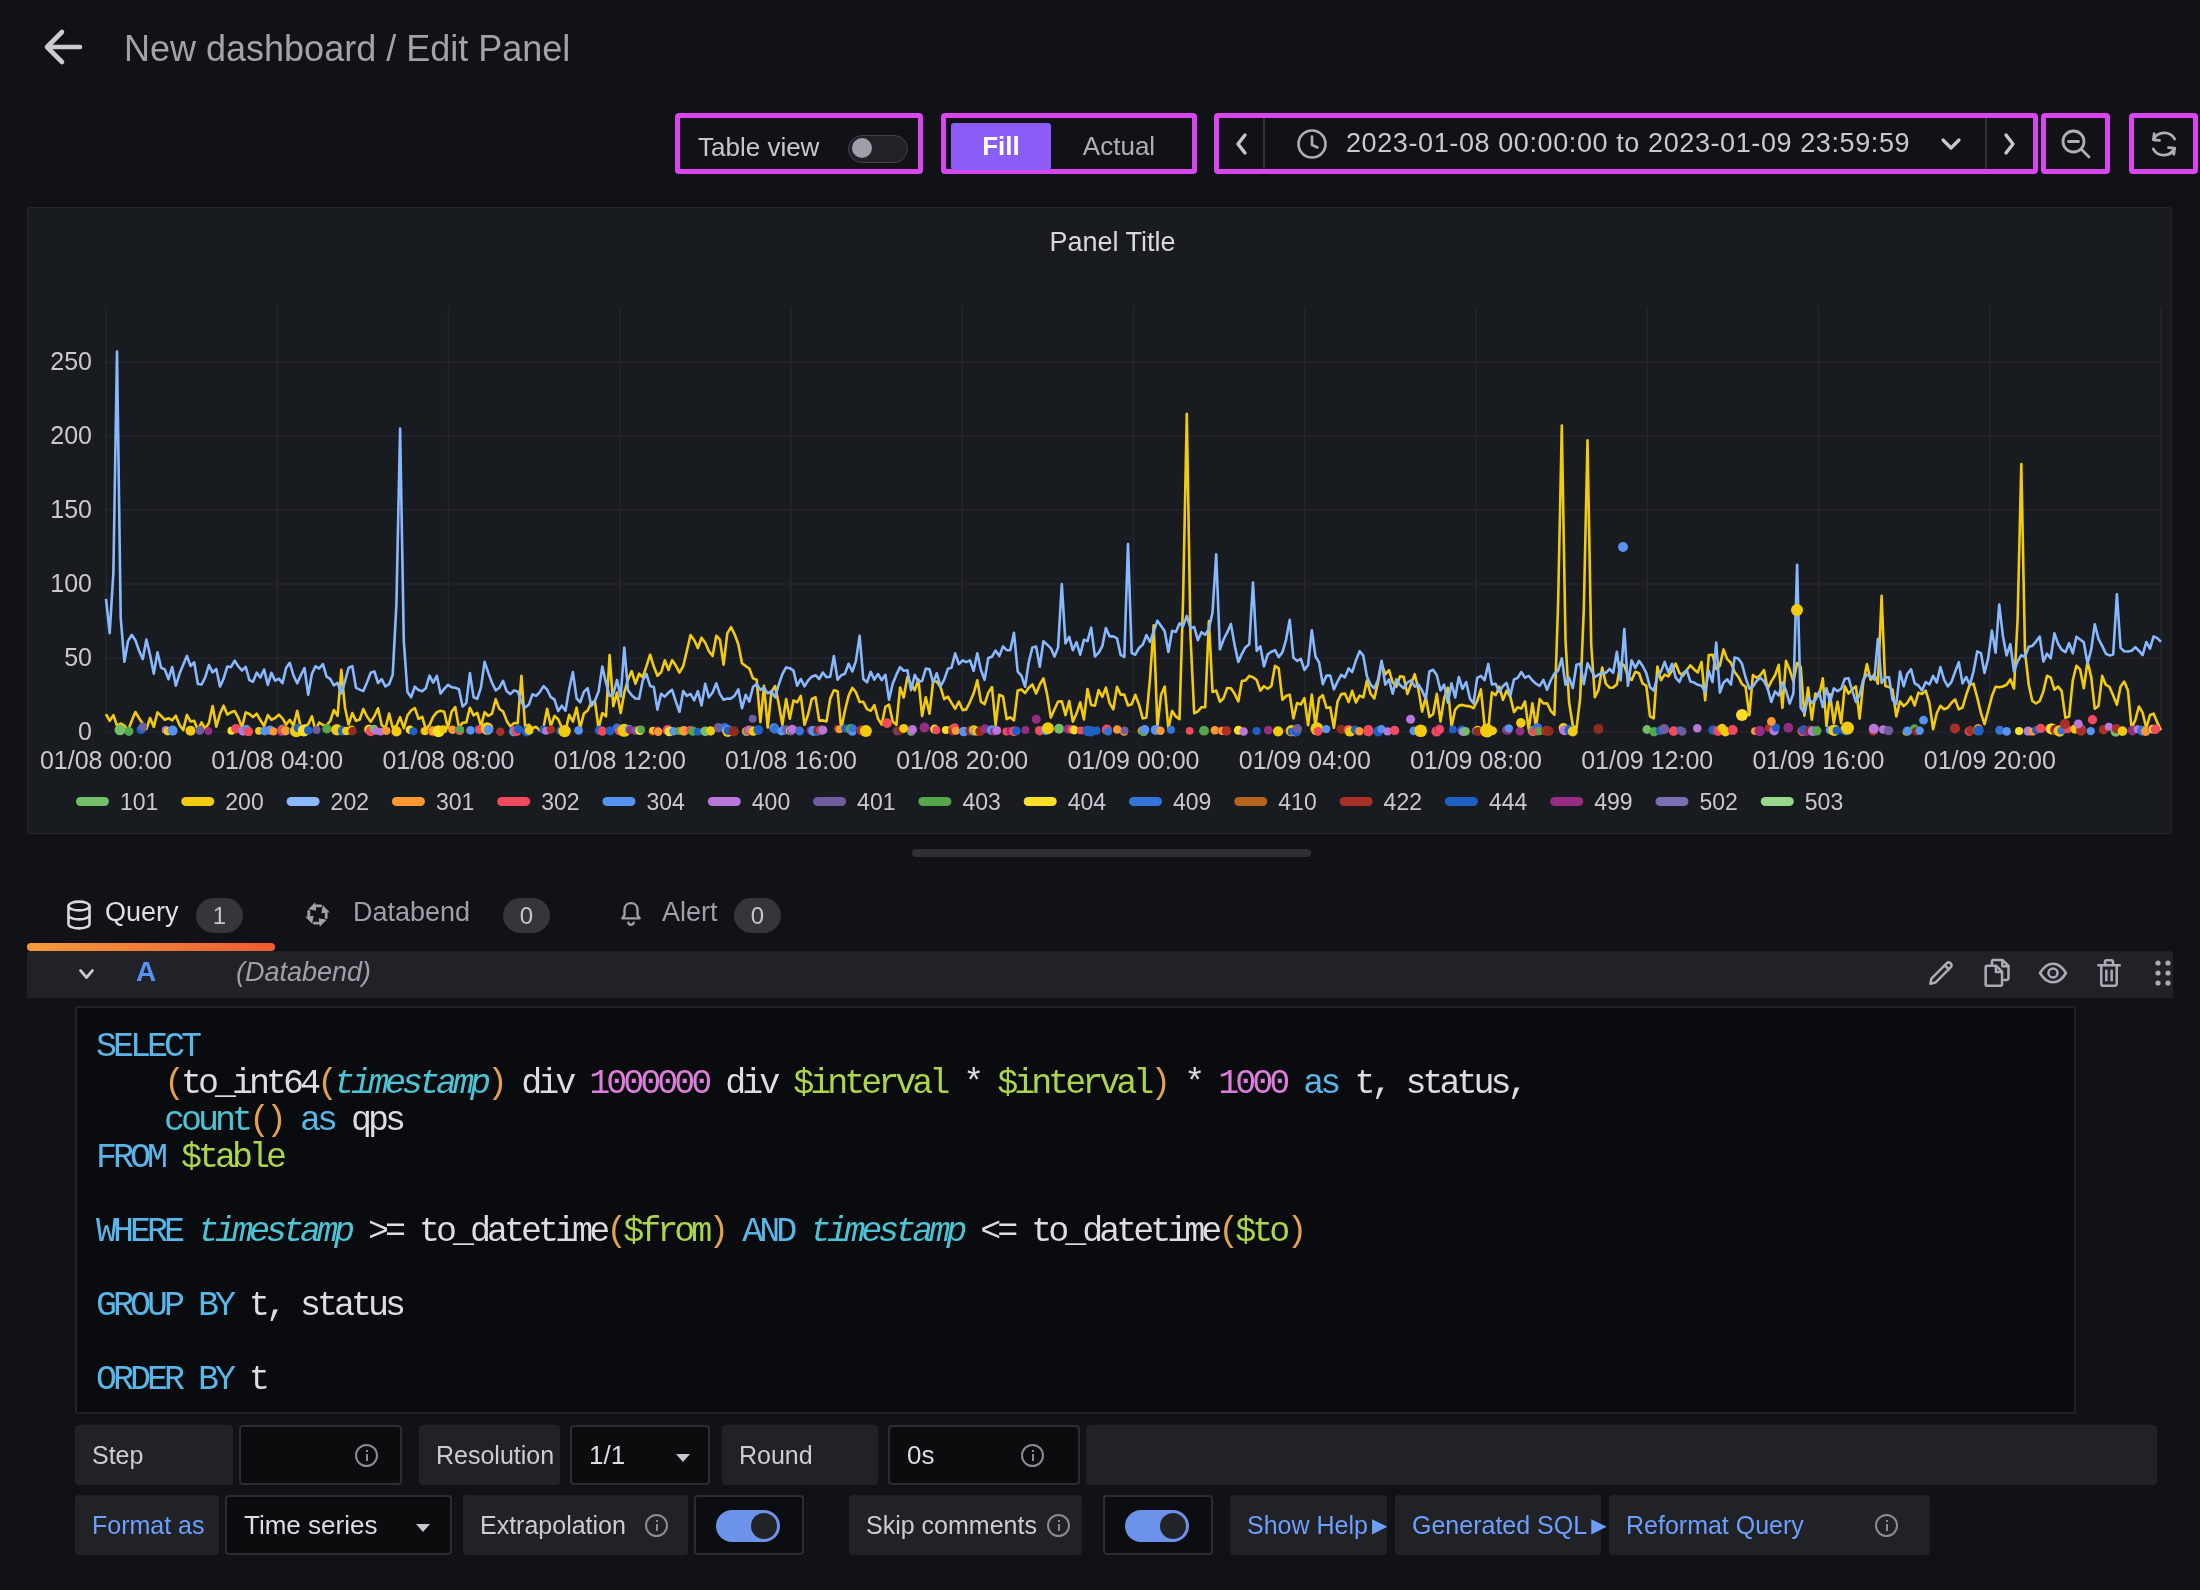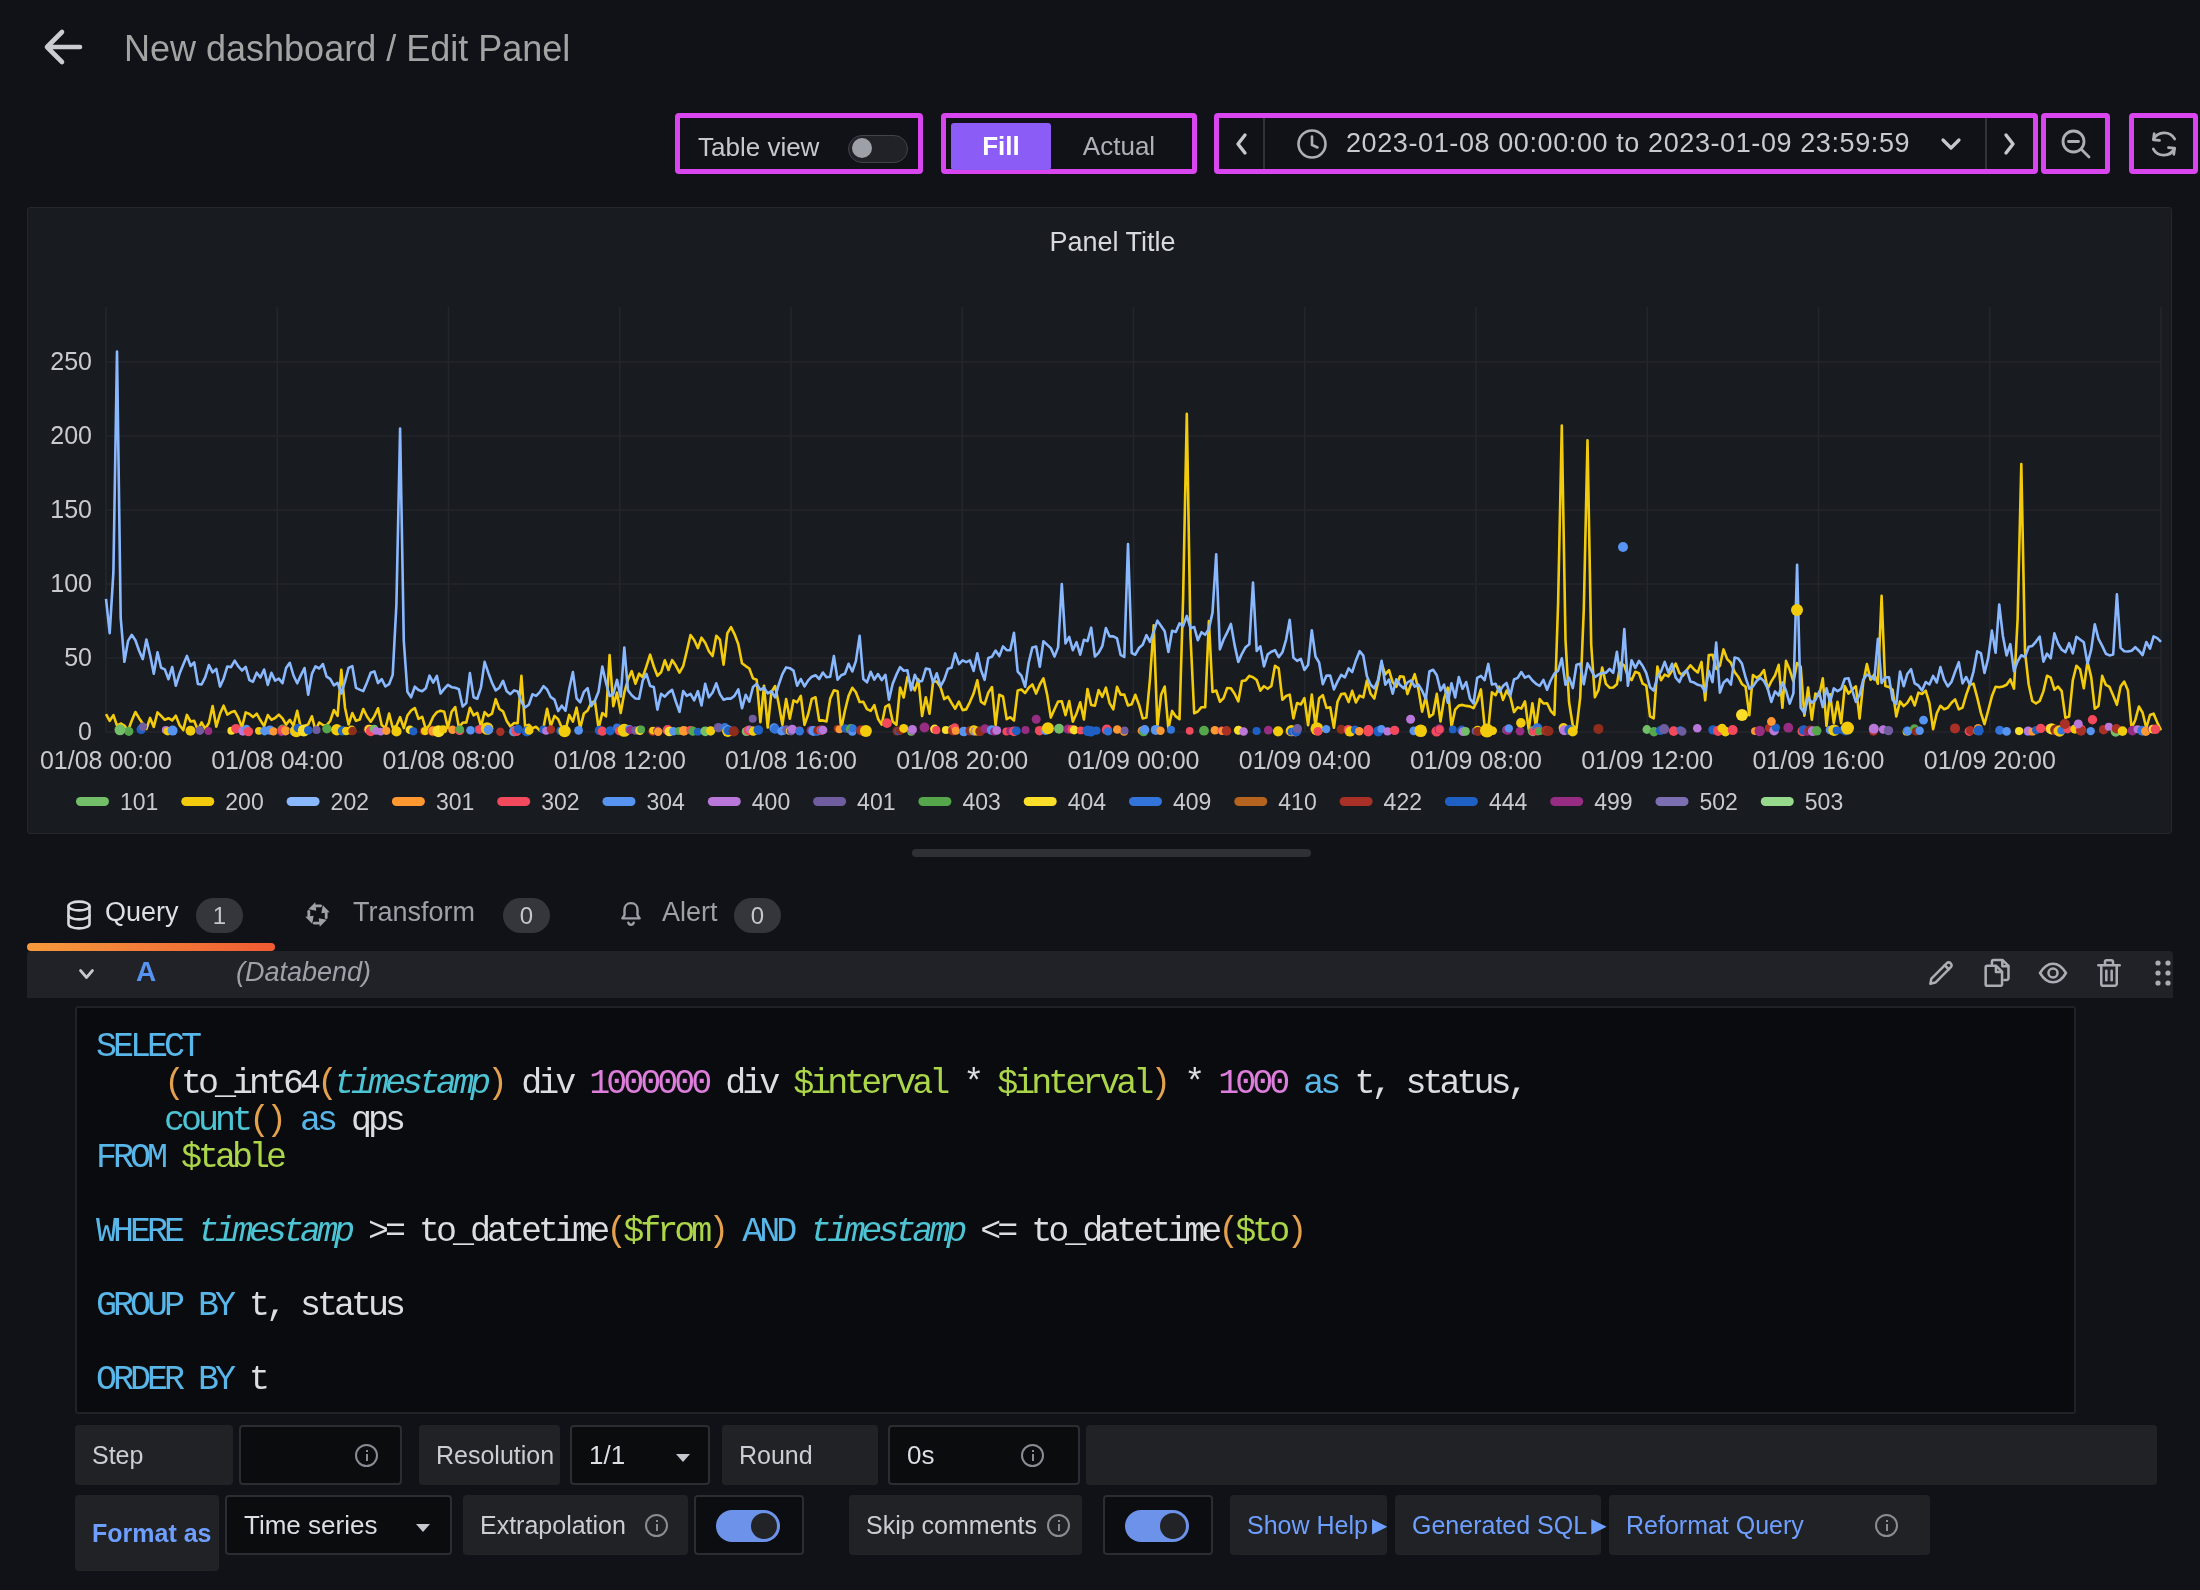--- a/index.html
+++ b/index.html
@@ -543,21 +543,21 @@
             <path d="M14.6 4.8 L10.8 4.8" stroke-width="2.3" stroke-linecap="round"></path>
             <path d="M10.1 1.9 L4.4 7.6 L11.0 8.8 Z" stroke="none"></path>
           </g>
         <g transform="rotate(270 12 12)">
             <path d="M14.6 4.8 L10.8 4.8" stroke-width="2.3" stroke-linecap="round"></path>
             <path d="M10.1 1.9 L4.4 7.6 L11.0 8.8 Z" stroke="none"></path>
           </g>
       </g>
     </svg>
   </div>
-  <div class="abs" style="left:353px;top:897px;font-size:27px;font-weight:500;color:#9DA0A7;">Transform</div>
+  <div class="abs" style="left:353px;top:897px;font-size:27px;font-weight:500;color:#9DA0A7;">Databend</div>
   <div class="abs" style="left:503px;top:898px;width:47px;height:35px;background:#34363C;border-radius:18px;text-align:center;line-height:35px;font-size:24px;color:#C6C7CC;">0</div>
 
   <div class="abs" style="left:618px;top:899px;">
     <svg width="26" height="30" viewBox="0 0 24 26" fill="none" stroke="#9DA0A7" stroke-width="2.2" stroke-linecap="round" stroke-linejoin="round">
       <path d="M12 3 C8 3 6 6 6 9 L6 14 L4 17 L20 17 L18 14 L18 9 C18 6 16 3 12 3 Z"></path>
       <path d="M9.5 21 A 2.6 2.6 0 0 0 14.5 21"></path>
     </svg>
   </div>
   <div class="abs" style="left:662px;top:897px;font-size:27px;font-weight:500;color:#9DA0A7;">Alert</div>
   <div class="abs" style="left:734px;top:898px;width:47px;height:35px;background:#34363C;border-radius:18px;text-align:center;line-height:35px;font-size:24px;color:#C6C7CC;">0</div>
@@ -621,21 +621,21 @@
       <span class="info" style="right:22px;"></span>
     </div>
   <div class="lbl" style="left:419px;top:1425px;width:141px;height:60px;">Resolution</div>
   <div class="inp" style="left:570px;top:1425px;width:140px;height:60px;">1/1<svg class="abs" style="right:16px;top:25px;" width="18" height="12" viewBox="0 0 18 12">
         <path d="M2 2 L9 10 L16 2 Z" fill="#C7C8CE"></path>
       </svg></div>
   <div class="lbl" style="left:722px;top:1425px;width:156px;height:60px;">Round</div>
   <div class="inp" style="left:888px;top:1425px;width:192px;height:60px;">0s<span class="info" style="right:34px;"></span></div>
   <div class="abs" style="left:1086px;top:1425px;width:1071px;height:60px;background:#202226;border-radius:4px;"></div>
 
-  <div class="lbl blue" style="left:75px;top:1495px;width:144px;height:76px;color:#6E9FFF;font-weight:bold;">Format as</div>
+  <div class="lbl blue" style="left:75px;top:1495px;width:144px;height:60px;color:#6E9FFF;">Format as</div>
   <div class="inp" style="left:225px;top:1495px;width:227px;height:60px;">Time series<svg class="abs" style="right:18px;top:25px;" width="18" height="12" viewBox="0 0 18 12">
         <path d="M2 2 L9 10 L16 2 Z" fill="#C7C8CE"></path>
       </svg></div>
   <div class="lbl" style="left:463px;top:1495px;width:225px;height:60px;">Extrapolation<span class="info" style="right:20px;"></span></div>
   <div class="abs" style="left:694px;top:1495px;width:110px;height:60px;background:#0C0D10;border:2px solid #2A2D32;border-radius:4px;box-sizing:border-box;">
     <div class="abs" style="left:20px;top:13px;width:64px;height:32px;border-radius:16px;background:#6C92EA;">
       <div class="abs" style="right:3px;top:3px;width:26px;height:26px;border-radius:50%;background:#222326;"></div>
     </div>
   </div>
   <div class="lbl" style="left:849px;top:1495px;width:233px;height:60px;">Skip comments<span class="info" style="right:12px;"></span></div>

